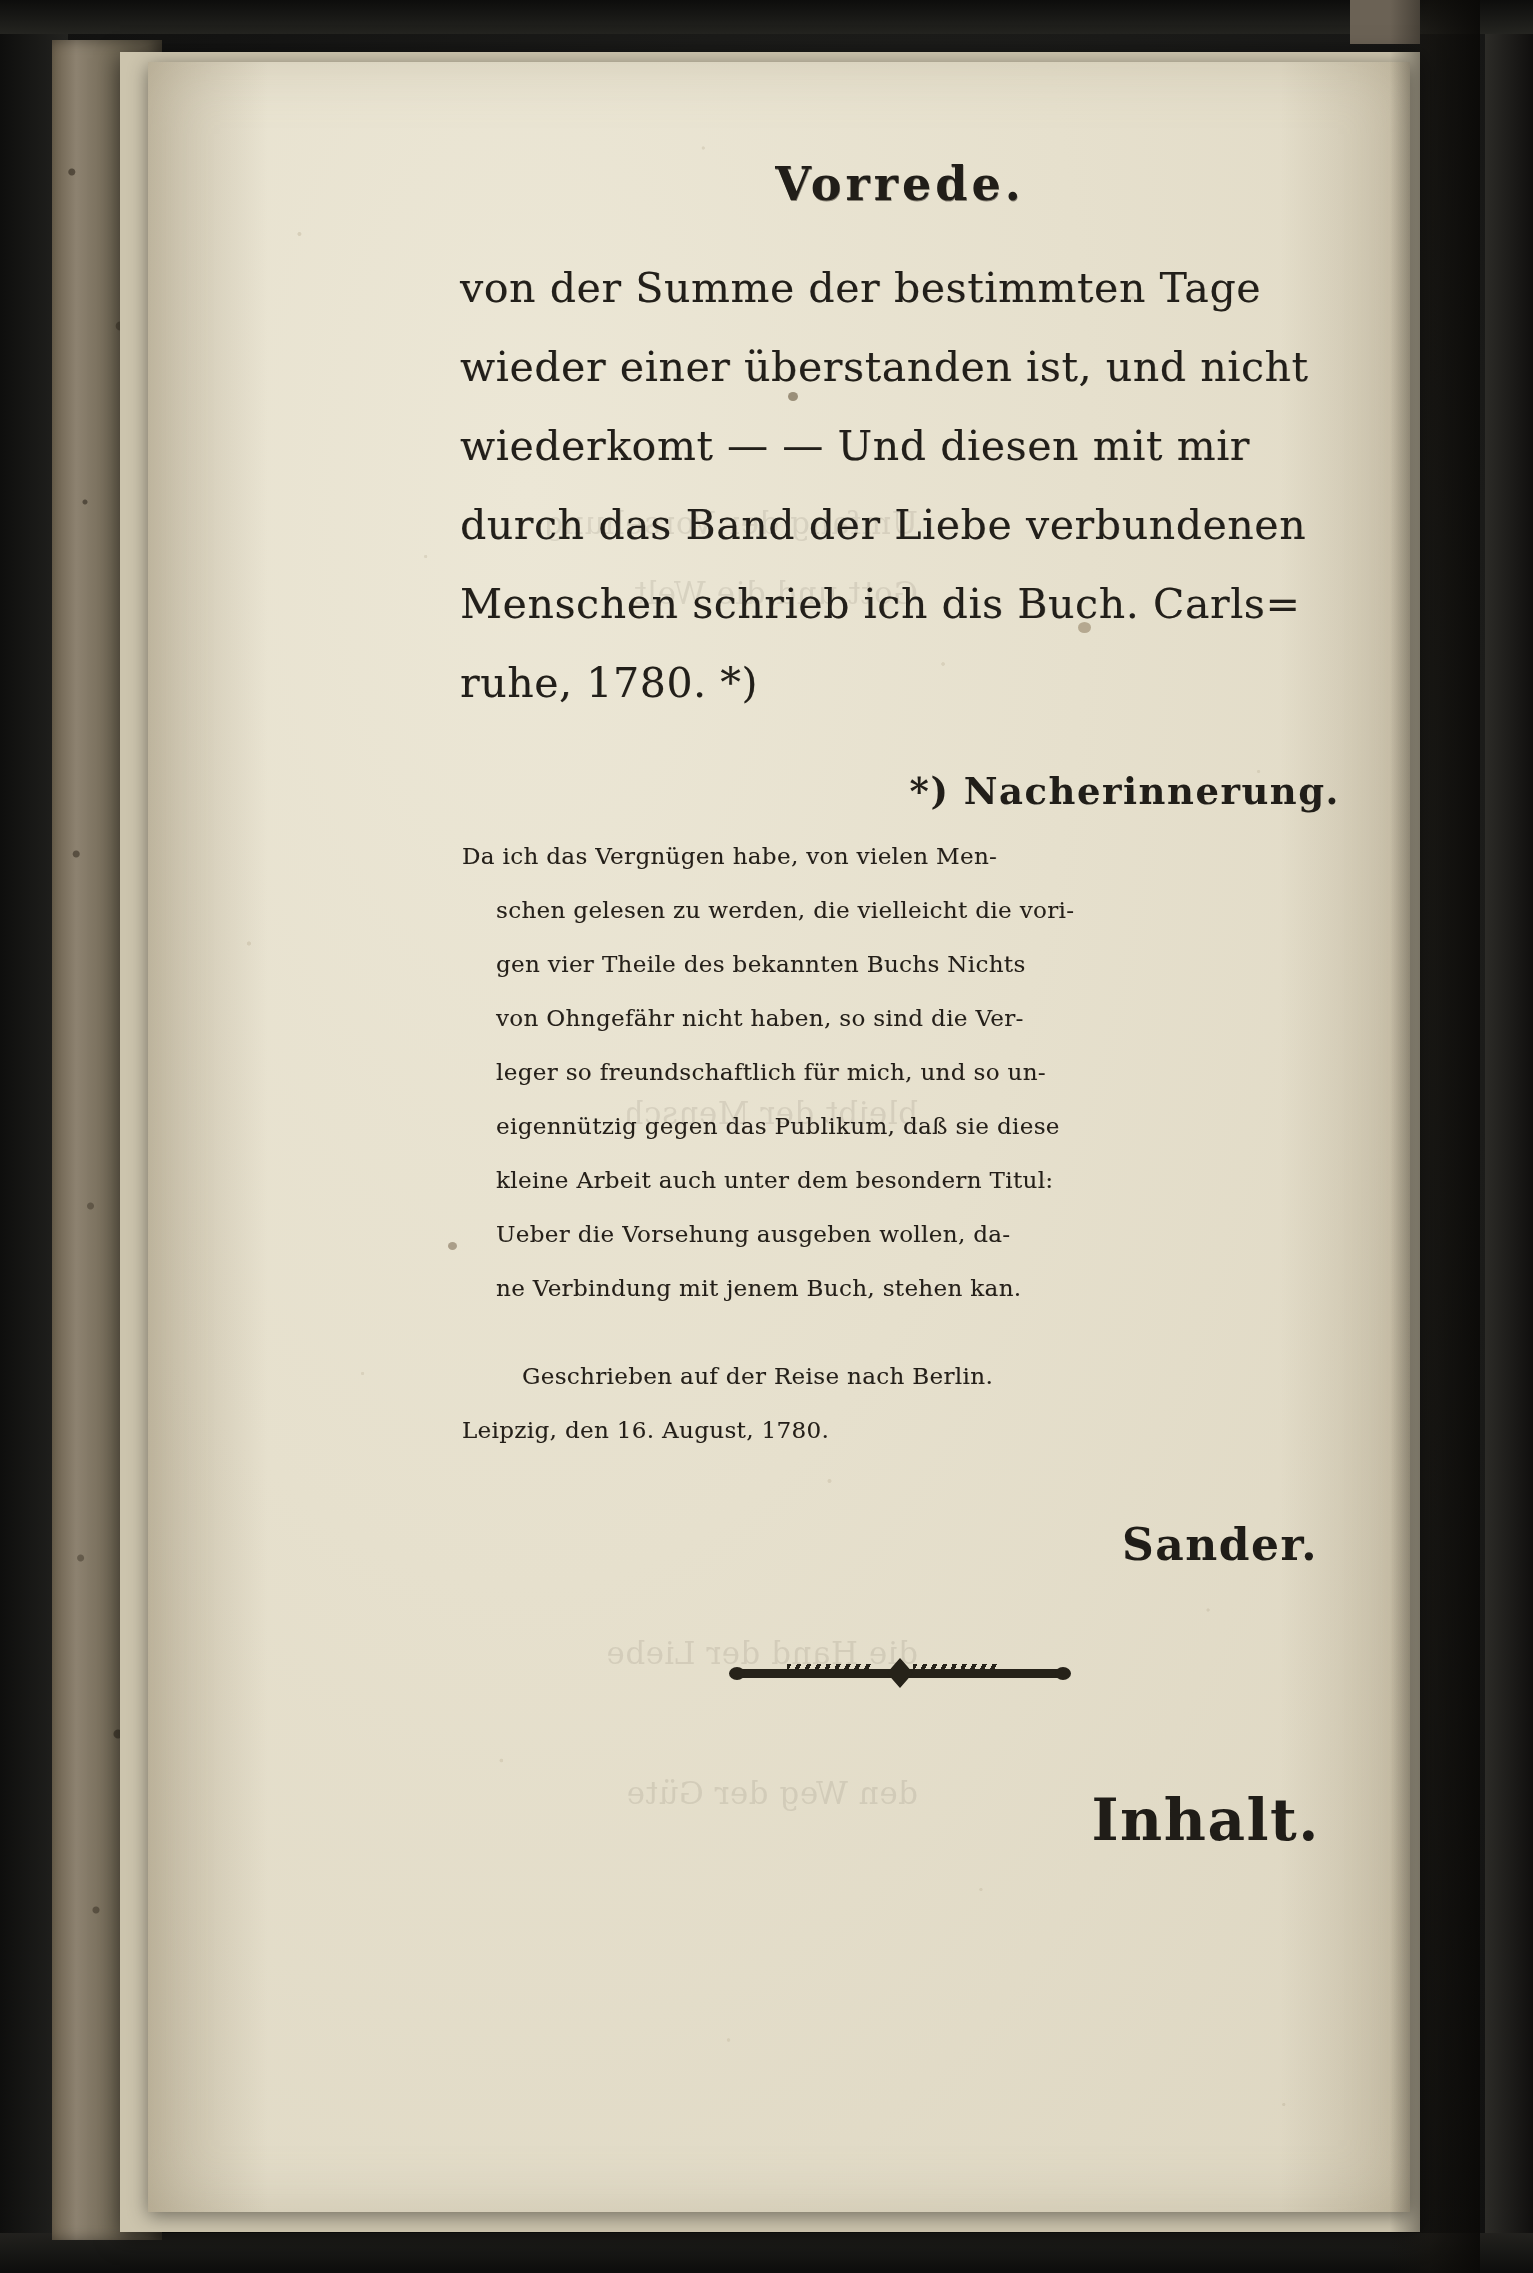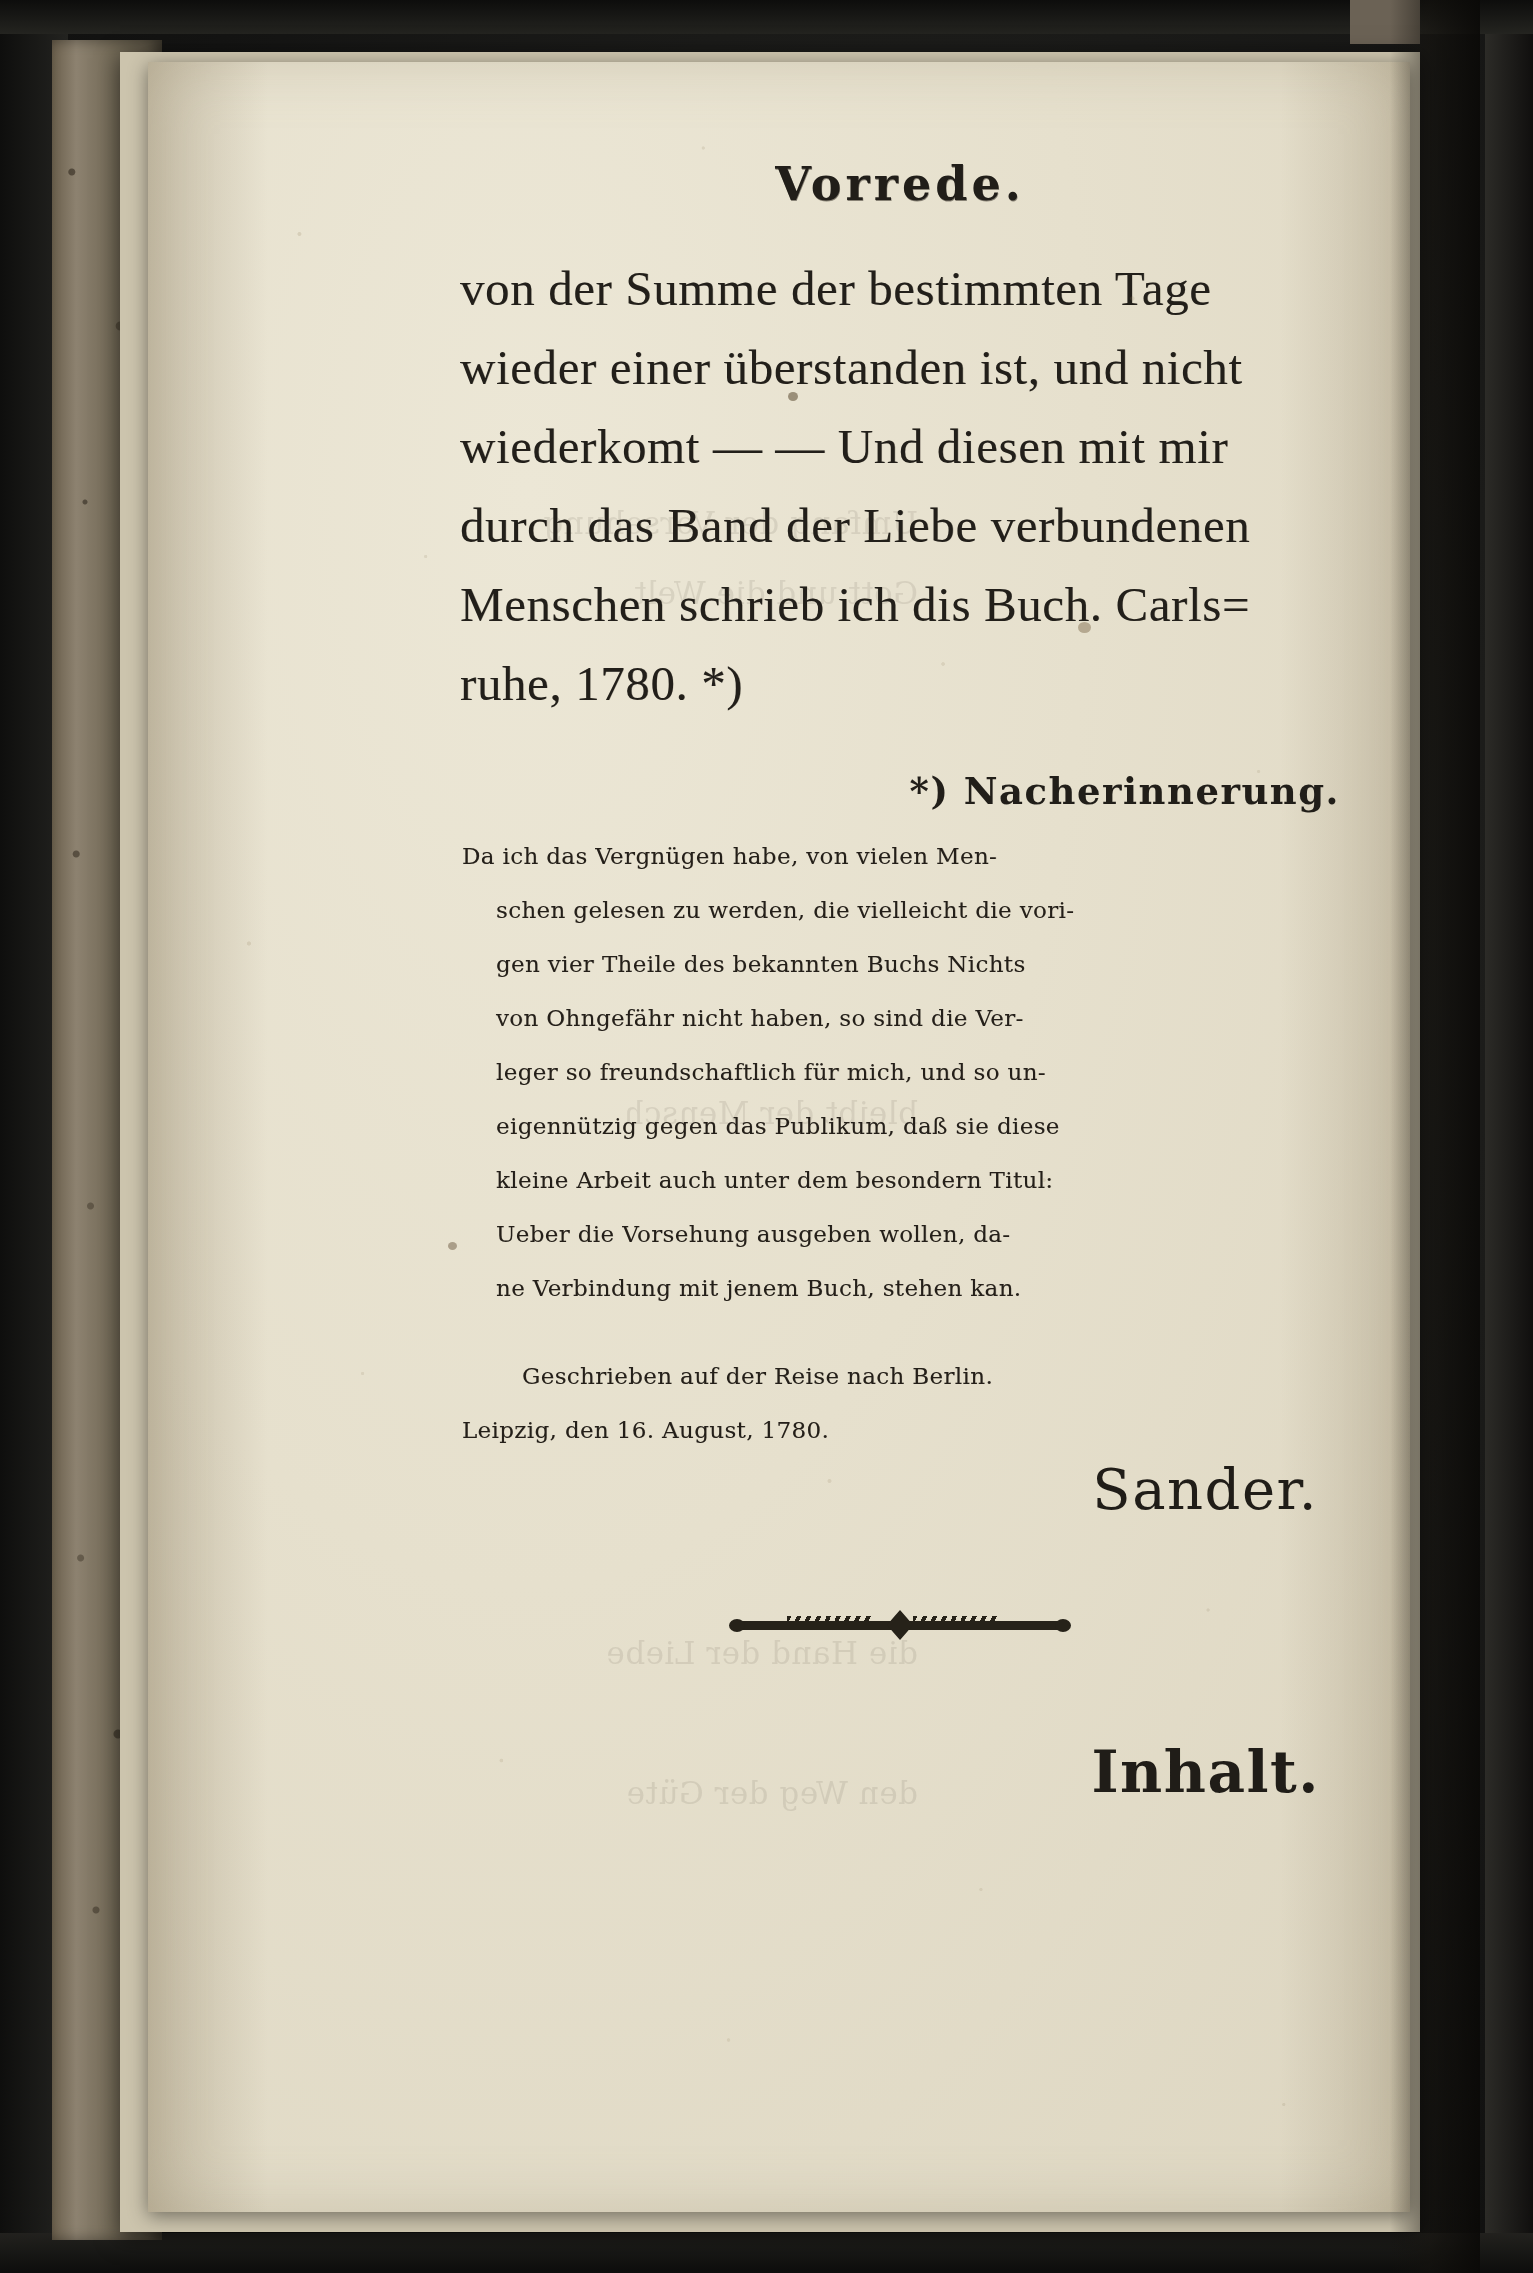--- a/index.html
+++ b/index.html
@@ -172,27 +172,26 @@
     text-align: center;
     font-size: 46px;
     font-weight: 700;
     letter-spacing: 4px;
     margin: 0 0 38px 0;
     color: #211e19;
     text-shadow: .5px .5px 0 rgba(40,34,26,.5);
   }
 
   .body-line {
-    font-size: 49px;
+    font-size: 41px;
     line-height: 79px;
     letter-spacing: .6px;
     white-space: nowrap;
     color: #221f1a;
     text-shadow: .4px .3px 0 rgba(50,42,32,.35);
-    font-family: Liberation Serif, serif;
   }
 
   .note-heading {
     text-align: right;
     font-size: 37px;
     font-weight: 700;
     letter-spacing: 1.5px;
     margin: 46px 0 16px 0;
     color: #211e19;
   }
@@ -209,23 +208,24 @@
   .note-line.first { padding-left: 2px; }
 
   .closing {
     margin-top: 34px;
   }
   .closing .note-line.c1 { padding-left: 62px; }
   .closing .note-line.c2 { padding-left: 2px; }
 
   .signature {
     text-align: right;
-    font-size: 56px;
-    font-weight: 400;
+    font-size: 44px;
+    font-weight: 700;
     letter-spacing: 1.5px;
+    margin-top: 62px;
     padding-right: 22px;
     color: #201d18;
   }
 
   
   .ornament {
     position: relative;
     width: 330px;
     margin: 86px auto 0 auto;
     height: 34px;

